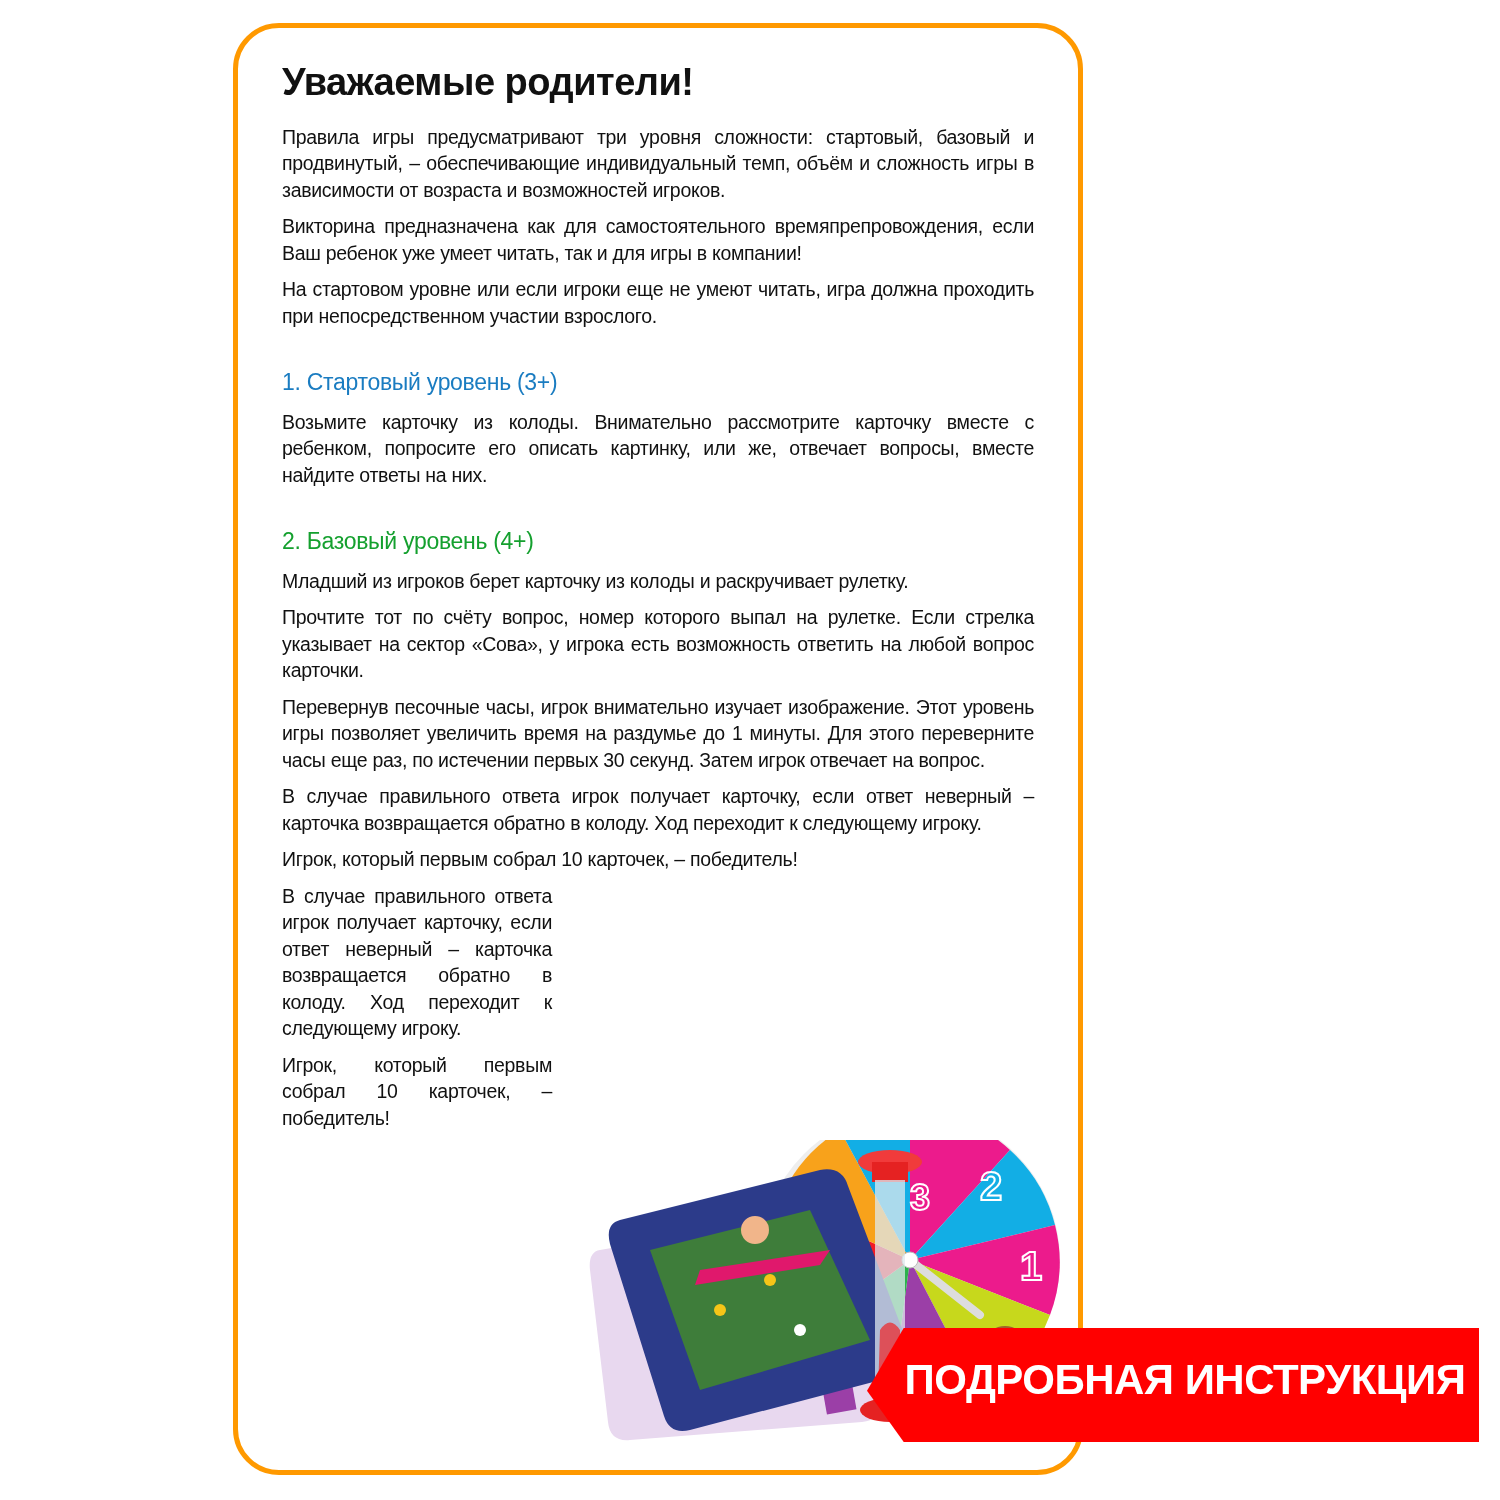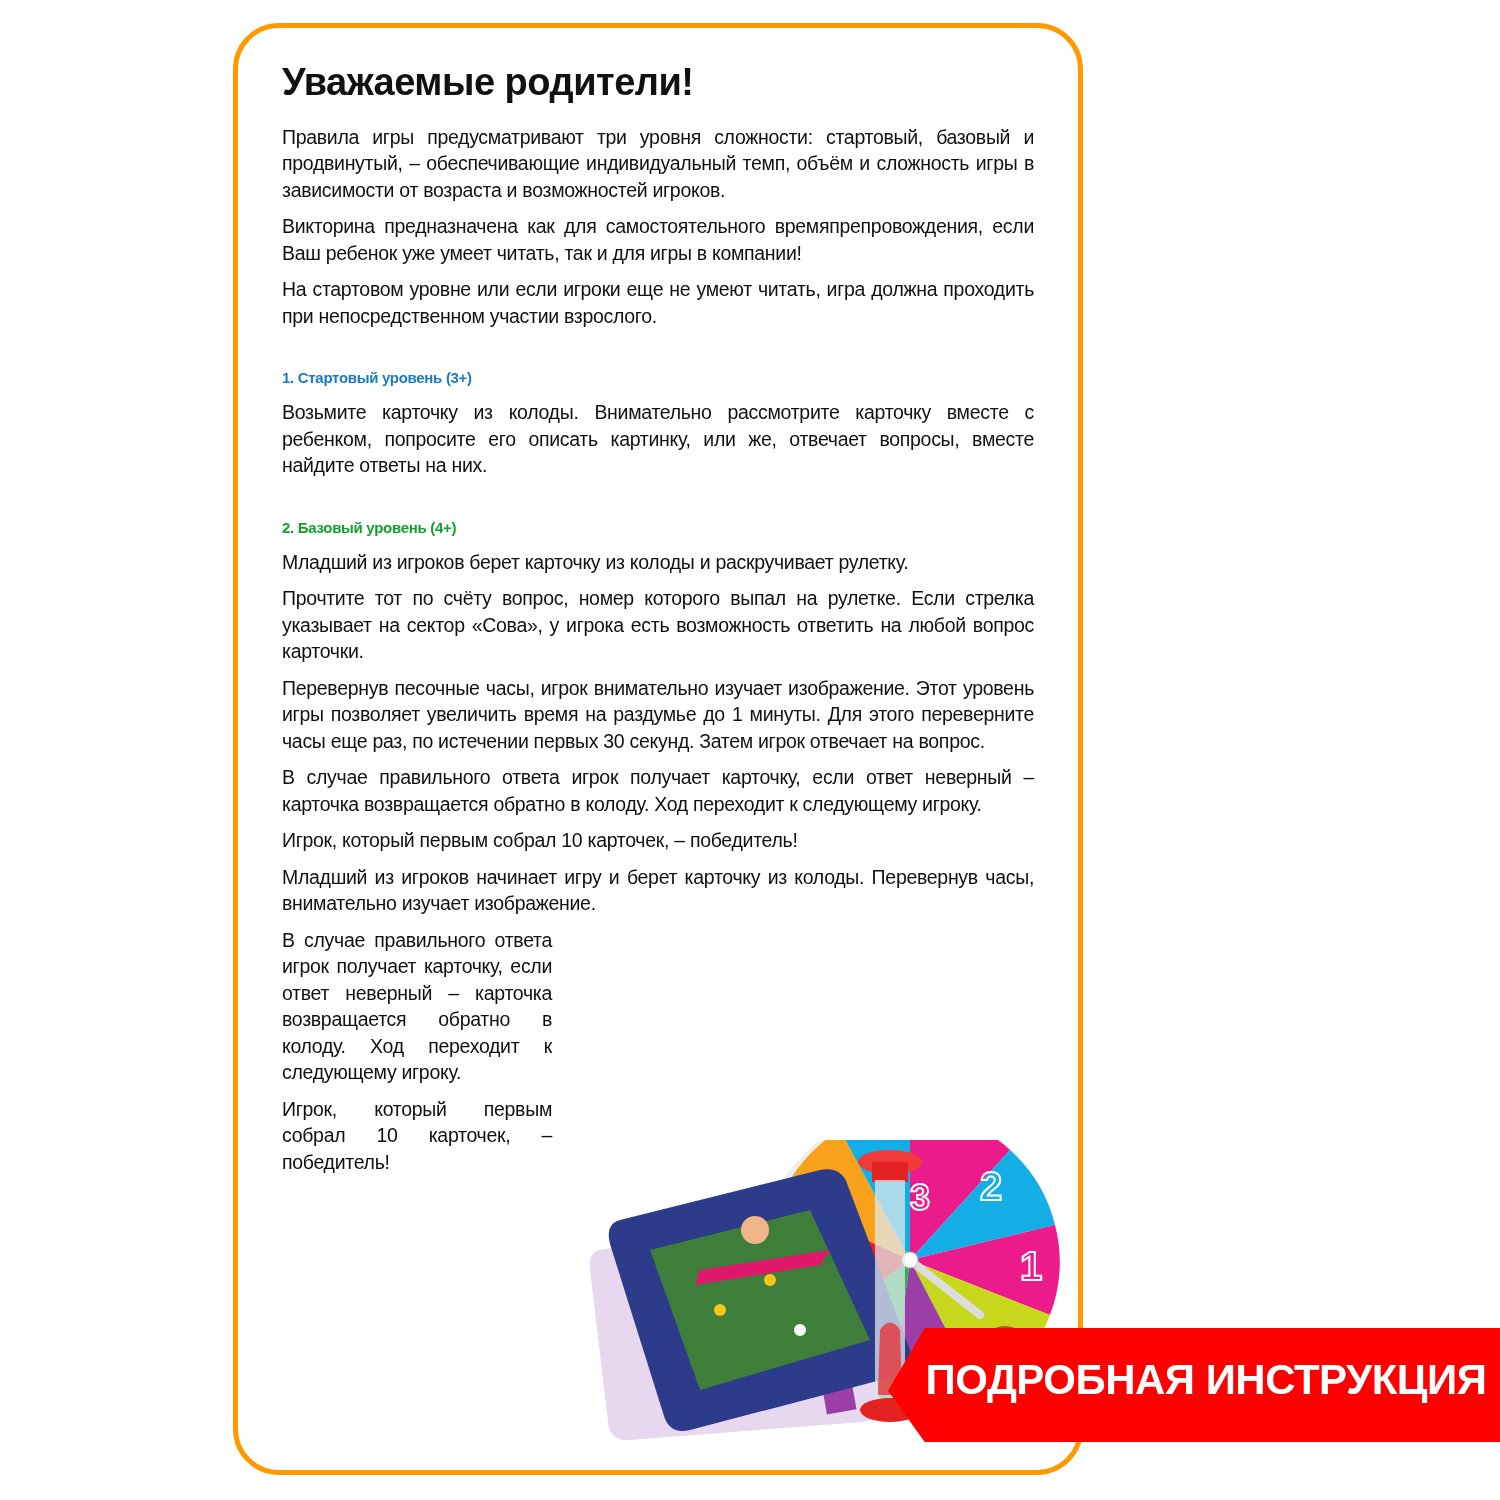--- a/index.html
+++ b/index.html
@@ -3,28 +3,28 @@
 <meta charset="utf-8">
 <style>
   html, body { margin:0; padding:0; }
   body { width:1500px; height:1500px; background:#ffffff; position:relative; overflow:hidden;
          font-family:"Liberation Sans", sans-serif; color:#111; }
   .frame { position:absolute; left:233px; top:23px; width:840px; height:1442px;
            border:5px solid #FF9900; border-radius:46px; background:#fff; }
   .content { position:absolute; left:282px; top:60px; width:752px; }
   .title { font-size:38px; font-weight:bold; letter-spacing:-0.5px; margin:0 0 18px 0; line-height:1.2; }
   p { margin:0 0 10px 0; font-size:19.5px; font-weight:normal; line-height:26.5px; text-align:justify; letter-spacing:-0.3px; }
-  .h { font-size:15px; font-weight:bold; margin:40px 0 12px 0; line-height:1.2; letter-spacing:-0.3px; }
+  .h { font-size:23px; font-weight:normal; margin:40px 0 12px 0; line-height:1.2; letter-spacing:-0.3px; }
   .h.blue { color:#1a7cc1; }
   .h.green { color:#14a02e; }
   .h.red { color:#e8151b; margin-top:30px; }
   .narrow { width:270px; }
   .narrow p { text-align:justify; }
   .illus { position:absolute; left:580px; top:1140px; width:480px; height:310px; }
-  .banner { position:absolute; left:888px; top:1328px; width:612px; height:114px; background:#ff0000;
+  .banner { position:absolute; left:867px; top:1328px; width:612px; height:114px; background:#ff0000;
             clip-path:polygon(6% 0, 100% 0, 100% 100%, 6% 100%, 0 55%); }
   .banner span { position:absolute; left:0; right:0; top:28px; text-align:center; color:#fff;
                  font-size:42px; font-weight:bold; letter-spacing:-0.5px; padding-left:24px; }
 </style>
 </head>
 <body>
 
 <div class="frame"></div>
 
 <div class="content">
@@ -37,21 +37,20 @@
   <div class="h blue">1. Стартовый уровень (3+)</div>
   <p>Возьмите карточку из колоды. Внимательно рассмотрите карточку вместе с ребенком, попросите его описать картинку, или же, отвечает вопросы, вместе найдите ответы на них.</p>
 
   <div class="h green">2. Базовый уровень (4+)</div>
   <p>Младший из игроков берет карточку из колоды и раскручивает рулетку.</p>
   <p>Прочтите тот по счёту вопрос, номер которого выпал на рулетке. Если стрелка указывает на сектор «Сова», у игрока есть возможность ответить на любой вопрос карточки.</p>
   <p>Перевернув песочные часы, игрок внимательно изучает изображение. Этот уровень игры позволяет увеличить время на раздумье до 1 минуты. Для этого переверните часы еще раз, по истечении первых 30 секунд. Затем игрок отвечает на вопрос.</p>
   <p>В случае правильного ответа игрок получает карточку, если ответ неверный – карточка возвращается обратно в колоду. Ход переходит к следующему игроку.</p>
   <p>Игрок, который первым собрал 10 карточек, – победитель!</p>
 
-  <p>Младший из игроков начинает игру и берет карточку из колоды. Перевернув часы, внимательно изучает изображение.</p>
 
   <div class="narrow">
     <p>В случае правильного ответа игрок получает карточку, если ответ неверный – карточка возвращается обратно в колоду. Ход переходит к следующему игроку.</p>
     <p>Игрок, который первым собрал 10 карточек, – победитель!</p>
   </div>
 </div>
 
 <svg class="illus" viewBox="0 0 480 310">
 
   <g>

